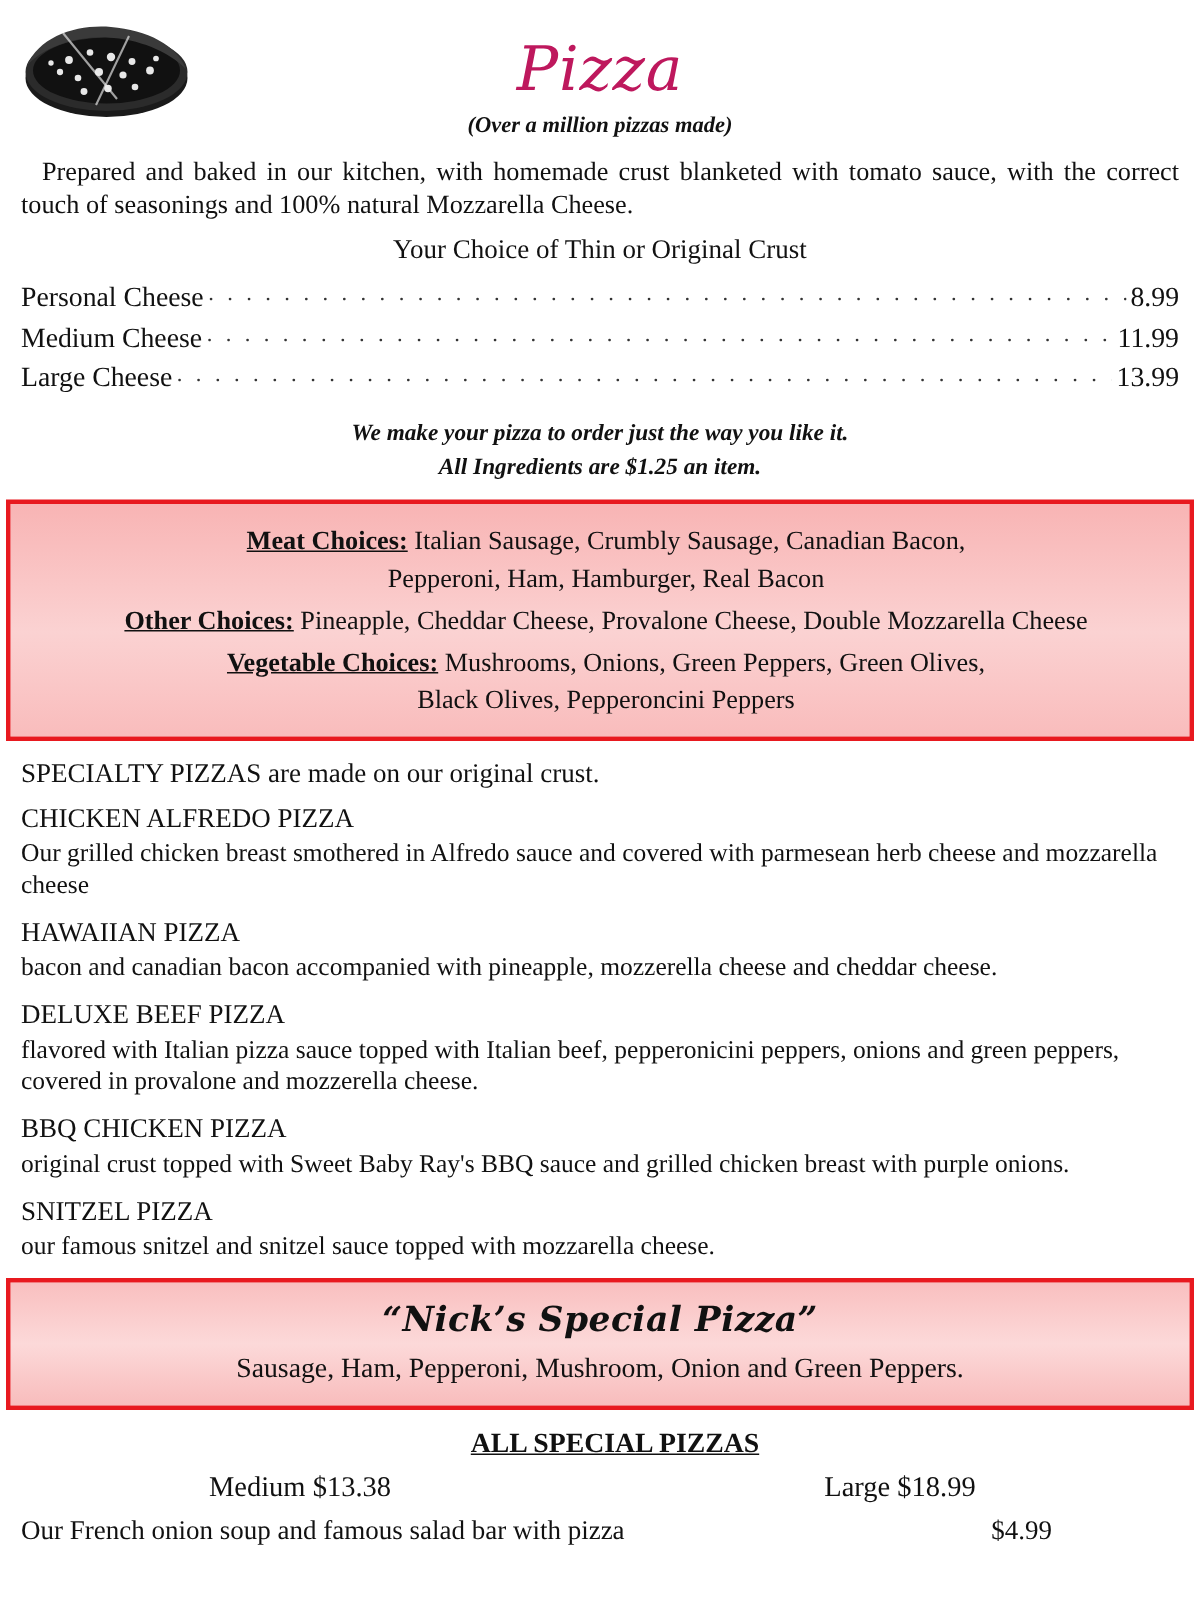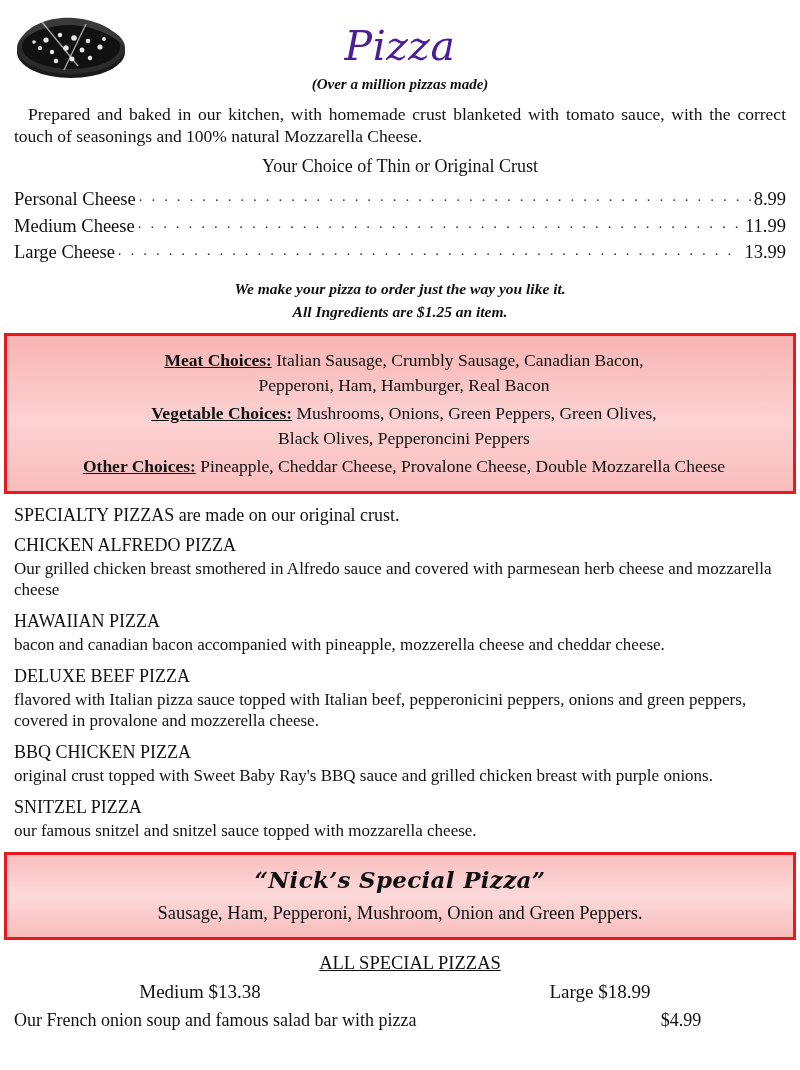--- a/index.html
+++ b/index.html
@@ -32,21 +32,21 @@
     height: 68px;
   }
   .title-block {
     padding-top: 26px;
     text-align: center;
   }
   .title {
     font-family: "DejaVu Serif", serif;
     font-style: italic;
     font-size: 41px;
-    color: #4c1d95;
+    color: #be185d;
     line-height: 1;
     letter-spacing: 0.5px;
   }
   .subtitle {
     font-size: 15px;
     font-weight: bold;
     font-style: italic;
     margin-top: 9px;
   }
   .intro {
@@ -161,21 +161,21 @@
     letter-spacing: 0.3px;
   }
   .nick-sub {
     font-size: 18.5px;
     margin-top: 10px;
   }
 
   
   .all-special {
     text-align: center;
-    font-weight: normal;
+    font-weight: bold;
     font-size: 18.5px;
     text-decoration: underline;
     margin-top: 13px;
     padding-left: 20px;
   }
   .sizes {
     display: flex;
     margin-top: 7px;
     font-size: 19px;
   }
@@ -265,31 +265,31 @@
   <div class="pink-box">
     <div class="grp">
       <div class="line">
         <span class="lbl">Meat Choices:</span>
         <span>Italian Sausage, Crumbly Sausage, Canadian Bacon,</span>
       </div>
       <div class="line">Pepperoni, Ham, Hamburger, Real Bacon</div>
     </div>
     <div class="grp">
       <div class="line">
+        <span class="lbl">Other Choices:</span>
+        <span>Pineapple, Cheddar Cheese, Provalone Cheese, Double Mozzarella Cheese</span>
+      </div>
+    </div>
+    <div class="grp">
+      <div class="line">
         <span class="lbl">Vegetable Choices:</span>
         <span>Mushrooms, Onions, Green Peppers, Green Olives,</span>
       </div>
       <div class="line">Black Olives, Pepperoncini Peppers</div>
     </div>
-    <div class="grp">
-      <div class="line">
-        <span class="lbl">Other Choices:</span>
-        <span>Pineapple, Cheddar Cheese, Provalone Cheese, Double Mozzarella Cheese</span>
-      </div>
-    </div>
   </div>
 
   <div class="specialty-intro">SPECIALTY PIZZAS are made on our original crust.</div>
 
   <div class="spec-list">
     <div class="spec-item">
       <div class="spec-name">CHICKEN ALFREDO PIZZA</div>
       <div class="spec-desc">Our grilled chicken breast smothered in Alfredo sauce and covered with parmesean herb cheese and mozzarella cheese</div>
     </div>
     <div class="spec-item">

